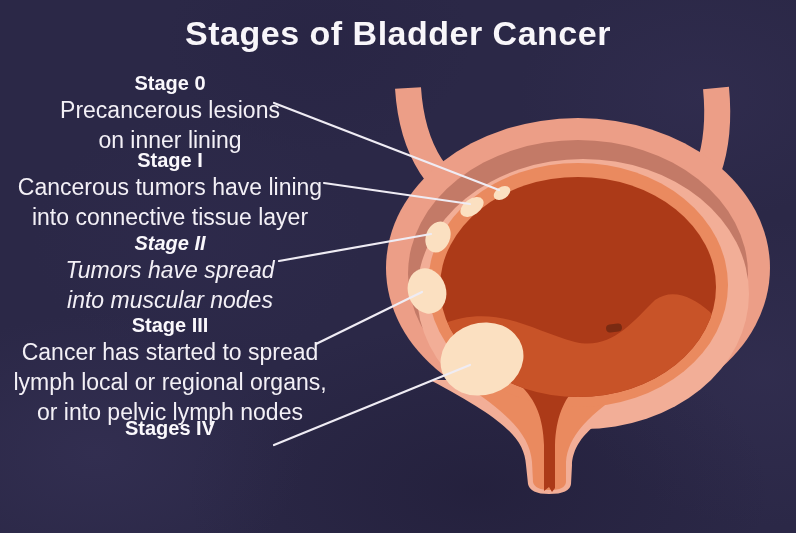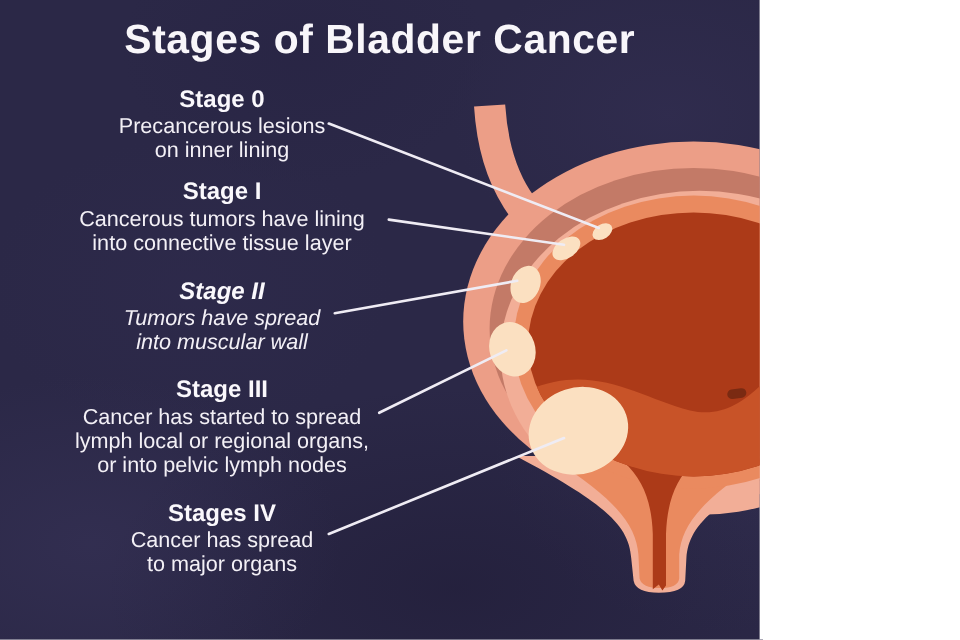--- a/index.html
+++ b/index.html
@@ -1,19 +1,19 @@
 <!DOCTYPE html>
 <html><head>
 <meta charset="utf-8">
 <style>
   html, body { margin: 0; padding: 0; }
   body { width: 800px; height: 533px; overflow: hidden; }
   .canvas {
     position: relative;
-    width: 633px;
+    width: 796px;
     height: 533px;
     font-family: "Liberation Sans", "DejaVu Sans", sans-serif;
     background-color: #2B2847;
     background-image:
       radial-gradient(ellipse 300px 200px at 12% 85%, rgba(66,60,102,0.30), transparent 70%),
       radial-gradient(ellipse 260px 180px at 88% 18%, rgba(60,54,95,0.28), transparent 70%),
       radial-gradient(ellipse 420px 240px at 60% 92%, rgba(30,26,52,0.50), transparent 70%),
       radial-gradient(ellipse 220px 160px at 40% 8%, rgba(38,34,66,0.45), transparent 70%),
       radial-gradient(ellipse 280px 220px at 96% 70%, rgba(68,62,104,0.22), transparent 70%),
       radial-gradient(ellipse 240px 180px at 25% 45%, rgba(50,45,82,0.30), transparent 70%);
@@ -33,34 +33,34 @@
   }
   .art {
     position: absolute;
     top: 0;
     left: 0;
     width: 800px;
     height: 533px;
   }
   .stage {
     position: absolute;
-    left: 20px;
+    left: 5px;
     width: 330px;
     text-align: center;
     color: #F3F0F6;
   }
   .stage-name {
     font-size: 20px;
     font-weight: bold;
     line-height: 24px;
     color: #FAF8FC;
   }
   .stage-desc {
-    font-size: 18px;
-    line-height: 20px;
+    font-size: 23px;
+    line-height: 30px;
     white-space: pre-line;
   }
   .s0 { top: 71px; }
   .s1 { top: 148px; }
   .s2 { top: 231px; font-style: italic; }
   .s3 { top: 313px; }
   .s4 { top: 416px; }
 </style>
 </head>
 <body>
@@ -117,27 +117,25 @@
 on inner lining</div>
   </div>
   <div class="stage s1">
     <div class="stage-name">Stage I</div>
     <div class="stage-desc">Cancerous tumors have lining
 into connective tissue layer</div>
   </div>
   <div class="stage s2">
     <div class="stage-name">Stage II</div>
     <div class="stage-desc">Tumors have spread
-into muscular wall</div>
+into muscular nodes</div>
   </div>
   <div class="stage s3">
     <div class="stage-name">Stage III</div>
     <div class="stage-desc">Cancer has started to spread
 lymph local or regional organs,
 or into pelvic lymph nodes</div>
   </div>
   <div class="stage s4">
     <div class="stage-name">Stages IV</div>
-    <div class="stage-desc">Cancer has spread
-to major organs</div>
   </div>
 
 </div>
 
 </body></html>

